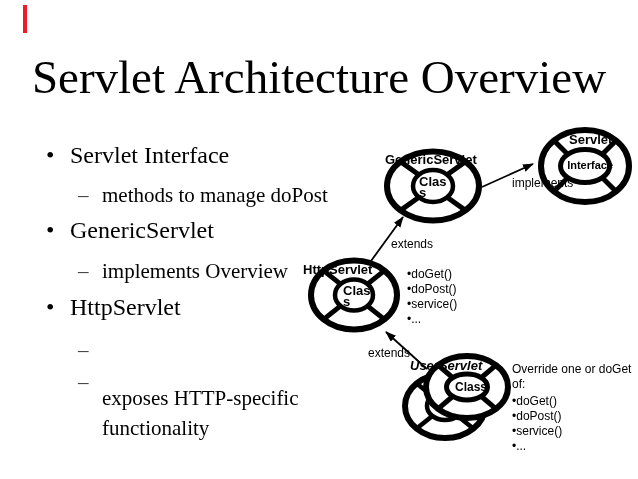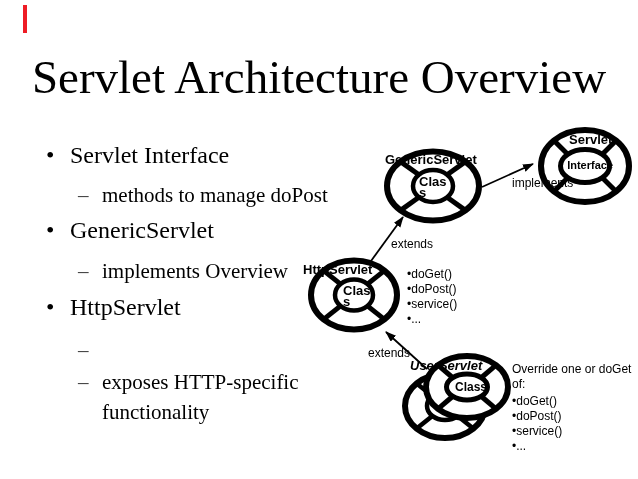--- a/index.html
+++ b/index.html
@@ -21,21 +21,21 @@
     font-family:"Liberation Serif",serif;font-weight:400;
     font-size:47px;line-height:42px;color:#000;
   }
   .bullet-item{position:absolute;display:flex;font-family:"Liberation Serif",serif;}
   .bullet-item .marker{flex:0 0 24px;}
   .lvl1{left:46px;font-size:24px;line-height:30px;}
   .lvl2{left:78px;font-size:21px;line-height:30px;}
   .lvl2 .marker{color:#3c3c3c;}
   .b1{top:140px;} .s1{top:180px;} .b2{top:215px;} .s2{top:256px;}
   .b3{top:292px;} .s3{top:335px;} .s4{top:367px;}
-  .s4 .txt{width:215px;}
+  .s4 .txt{width:215px;margin-top:16px;}
   .diagram-svg{position:absolute;left:0;top:0;width:638px;height:479px;}
   .node-title{
     position:absolute;font-size:13px;font-weight:bold;line-height:13px;
     white-space:nowrap;
     margin-top:24px;
   }
   .nt-generic{left:385px;top:129px;}
   .nt-servlet{left:569px;top:109px;}
   .nt-http{left:303px;top:239px;}
   .nt-user{left:410px;top:335px;font-style:italic;}

